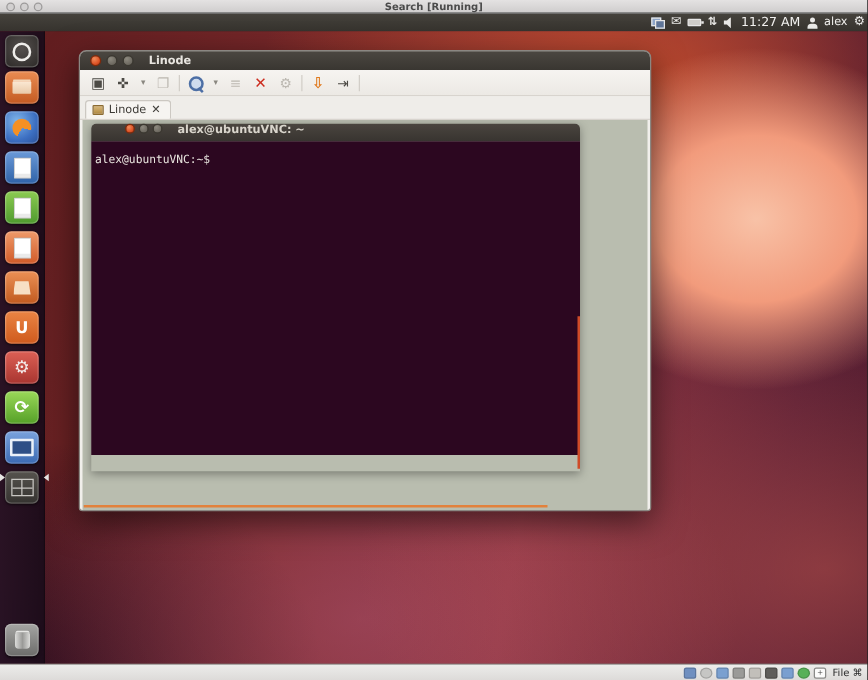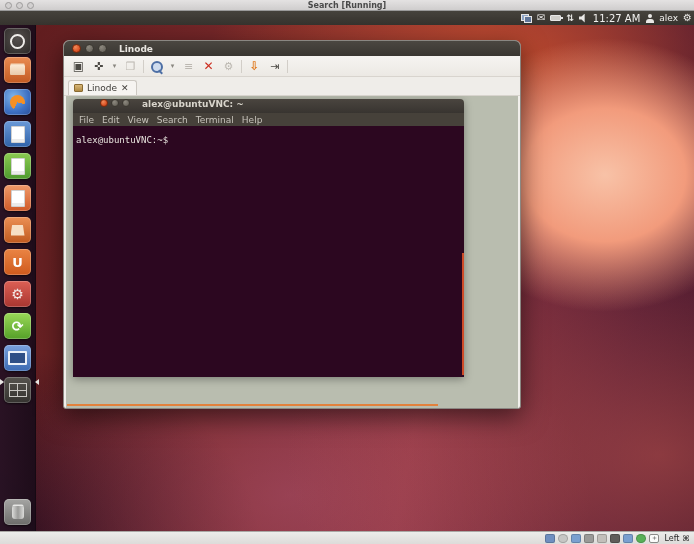--- a/index.html
+++ b/index.html
@@ -226,41 +226,33 @@
   </div>
   <div class="rem-viewport">
 
     <div class="term-window">
       <div class="term-titlebar">
         <span class="wbtn-sm wbtn-close"></span>
         <span class="wbtn-sm wbtn-gray"></span>
         <span class="wbtn-sm wbtn-gray"></span>
         <span class="term-title">alex@ubuntuVNC: ~</span>
       </div>
-      <div class="term-menubar">
-        <span class="menu-item">File</span>
-        <span class="menu-item">Edit</span>
-        <span class="menu-item">View</span>
-        <span class="menu-item">Search</span>
-        <span class="menu-item">Terminal</span>
-        <span class="menu-item">Help</span>
-      </div>
       <div class="term-body">
         <span class="prompt">alex@ubuntuVNC:~$</span>
       </div>
     </div>
     <div class="artifact-vline"></div>
     <div class="artifact-hline"></div>
   </div>
 </div>
 
 <div class="statusbar">
   <span class="vbi vb-hdd"></span>
   <span class="vbi vb-cd"></span>
   <span class="vbi vb-audio"></span>
   <span class="vbi vb-net"></span>
   <span class="vbi vb-usb"></span>
   <span class="vbi vb-share"></span>
   <span class="vbi vb-disp"></span>
   <span class="vbi vb-feat"></span>
   <span class="vb-capture">＋</span>
-  <span class="hostkey">Left ⌘</span>
+  <span class="hostkey">File ⌘</span>
 </div>
 
 </body></html>

